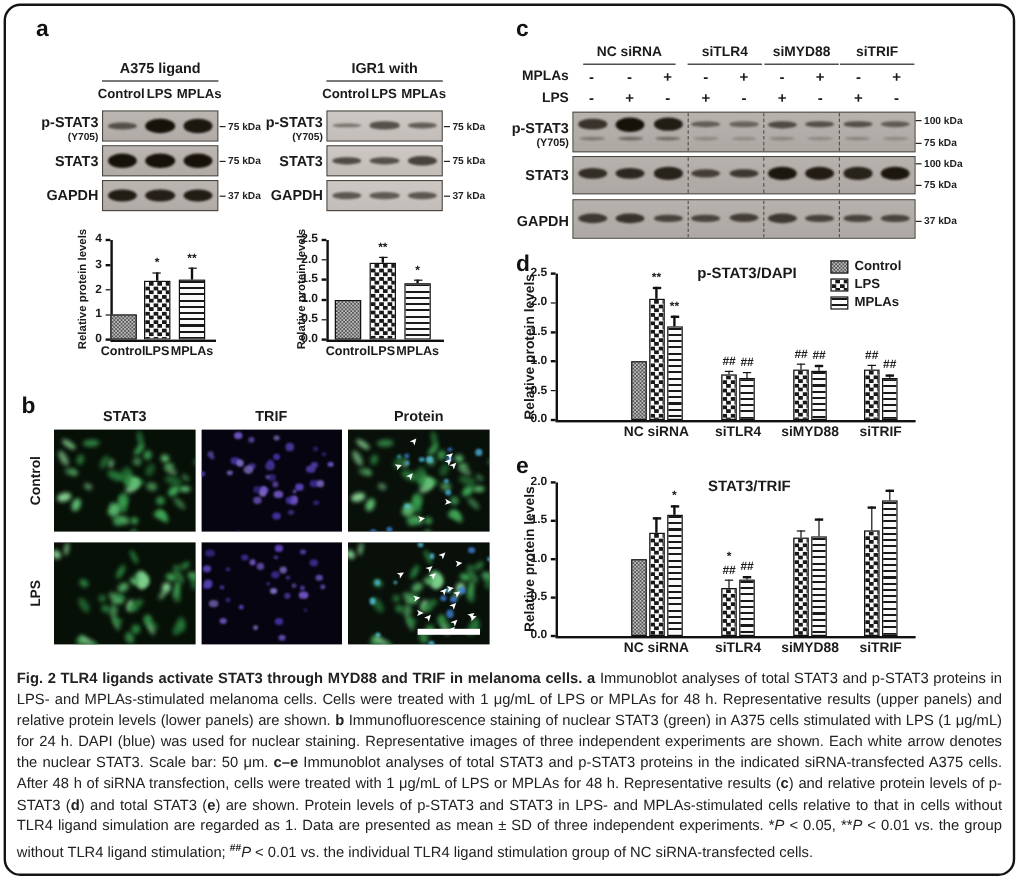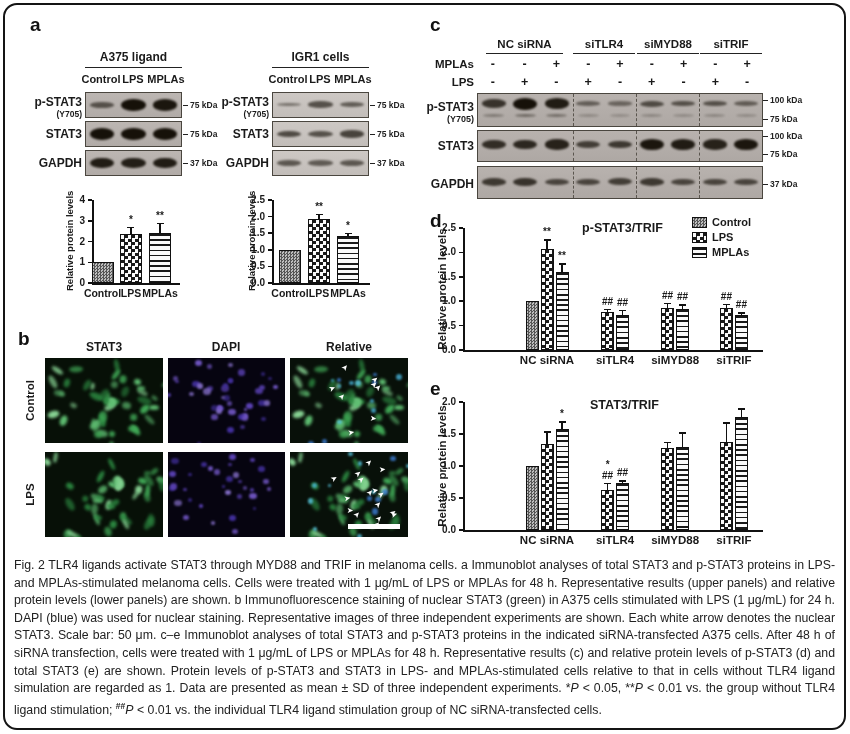--- a/index.html
+++ b/index.html
@@ -45,21 +45,21 @@
   .pat-mplas{background-color:#fff;
     background-image:repeating-linear-gradient(180deg,#181818 0 1.7px,#fafafa 1.7px 5.2px)}
   .fluo{position:absolute;overflow:hidden}
   .blob{position:absolute;border-radius:50%}
   .arrow{position:absolute;color:#fff;font-size:8px;line-height:1}
   .scalebar{position:absolute;right:8px;bottom:8px;width:52px;height:5px;background:#fff}
   .sign{position:absolute;transform:translateX(-50%);font-weight:bold;font-size:12.5px;line-height:16px}
   .header-group{position:absolute;text-align:center;font-weight:bold;font-size:11.5px;
                 border-bottom:1.5px solid #222;padding-bottom:3px;white-space:nowrap}
   .caption{position:absolute;text-align:justify;font-size:12.3px;line-height:17.6px;color:#222}
-  .cb{font-weight:normal}
+  .cb{font-weight:bold}
   .ci{font-style:italic}
   .csup{vertical-align:super;font-size:8.5px;font-weight:bold}
 </style>
 </head>
 <body>
 
 <div class="frame"></div>
 
 <div class="panel-letter" style="left:30px;top:14px">a</div>
 
@@ -94,21 +94,21 @@
   </div>
 <div class="kda" style="left:183px;top:129px">
     <span class="kline"></span>
     <span>75 kDa</span>
   </div>
 <div class="kda" style="left:183px;top:158px">
     <span class="kline"></span>
     <span>37 kDa</span>
   </div>
 
-<div class="blot-title" style="left:272px;top:50px;width:97px">IGR1 cells</div>
+<div class="blot-title" style="left:272px;top:50px;width:97px">IGR1 with</div>
 <div class="lane-labels" style="left:272px;top:73px;width:97px">
   <span style="left:16px">Control</span>
   <span style="left:48px">LPS</span>
   <span style="left:81px">MPLAs</span>
 </div>
 <div class="side-label" style="left:196px;top:95px;width:73px">p-STAT3</div>
 <div class="side-sub" style="left:196px;top:109px;width:73px">(Y705)</div>
 <div class="side-label" style="left:196px;top:127px;width:73px">STAT3</div>
 <div class="side-label" style="left:196px;top:156px;width:73px">GAPDH</div>
 <div class="strip" style="left:272px;top:92px;width:97px;height:26px;background:linear-gradient(180deg,#cdc8c4,#c2bdb9)">
@@ -192,22 +192,22 @@
     <div class="glab" style="left: 37.04px; top: 95px; width: 84px; font-size: 10.5px;">LPS</div>
     <div class="bar pat-mplas" style="left: 97.048px; top: 43.856px; width: 22px; height: 47.144px;"></div>
     <div class="ax" style="left: 107.298px; top: 40.536px; width: 1.5px; height: 3.32px;"></div>
     <div class="ax" style="left: 104.548px; top: 40.536px; width: 7px; height: 1.5px;"></div>
     <div class="ann" style="left: 93.048px; width: 30px; bottom: 69.464px;">*</div>
     <div class="glab" style="left: 66.048px; top: 95px; width: 84px; font-size: 10.5px;">MPLAs</div>
   </div>
 
 <div class="panel-letter" style="left:18px;top:328px">b</div>
 <div class="glab" style="left:64px;top:340px;width:80px;font-size:12px">STAT3</div>
-<div class="glab" style="left:186px;top:340px;width:80px;font-size:12px">DAPI</div>
-<div class="glab" style="left:309px;top:340px;width:80px;font-size:12px">Relative</div>
+<div class="glab" style="left:186px;top:340px;width:80px;font-size:12px">TRIF</div>
+<div class="glab" style="left:309px;top:340px;width:80px;font-size:12px">Protein</div>
 <div class="vlabel" style="left:24px;top:443px;width:85px">Control</div>
 <div class="vlabel" style="left:24px;top:537px;width:85px">LPS</div>
 <div class="fluo" style="left:45px;top:358px;width:118px;height:85px;background:#071007">
     <div class="blob" style="left: 51.7509px; top: 71.9978px; width: 11.3114px; height: 7.40311px; background: rgb(95, 191, 114); transform: rotate(14deg); filter: blur(1.6px); opacity: 0.788727;"></div>
     <div class="blob" style="left: 45.9258px; top: 65.2482px; width: 13.5917px; height: 5.6799px; background: rgb(95, 191, 114); transform: rotate(122deg); filter: blur(1.6px); opacity: 0.622366;"></div>
     <div class="blob" style="left: 16.6599px; top: 21.7149px; width: 9.39267px; height: 6.33004px; background: rgb(44, 138, 65); transform: rotate(107deg); filter: blur(1.6px); opacity: 0.809442;"></div>
     <div class="blob" style="left: 98.3454px; top: 58.5938px; width: 12.9192px; height: 5.27044px; background: rgb(95, 191, 114); transform: rotate(45deg); filter: blur(1.6px); opacity: 0.575305;"></div>
     <div class="blob" style="left: 84.5063px; top: 55.5933px; width: 7.3188px; height: 6.97421px; background: rgb(65, 170, 87); transform: rotate(99deg); filter: blur(1.6px); opacity: 0.809502;"></div>
     <div class="blob" style="left: 62.3979px; top: 39.6796px; width: 13.3826px; height: 5.53883px; background: rgb(44, 138, 65); transform: rotate(13deg); filter: blur(1.6px); opacity: 0.92859;"></div>
     <div class="blob" style="left: 75.0702px; top: 30.4017px; width: 10.5181px; height: 6.93688px; background: rgb(44, 138, 65); transform: rotate(115deg); filter: blur(1.6px); opacity: 0.570296;"></div>
@@ -624,21 +624,21 @@
 <div class="kda" style="left:763px;top:149px">
     <span class="kline"></span>
     <span>75 kDa</span>
   </div>
 <div class="kda" style="left:763px;top:179px">
     <span class="kline"></span>
     <span>37 kDa</span>
   </div>
 
 <div class="panel-letter" style="left:430px;top:210px">d</div>
-<div class="chart-title" style="left:550px;top:221px;width:145px">p-STAT3/TRIF</div>
+<div class="chart-title" style="left:550px;top:221px;width:145px">p-STAT3/DAPI</div>
 <div class="vlabel" style="left:436px;top:354px;width:130px">Relative protein levels</div>
 <div class="chart" style="left:425px;top:218px;width:420px;height:150px">
     <div class="ax" style="left: 38px; top: 10px; width: 1.5px; height: 123px;"></div>
     <div class="ax" style="left: 38px; top: 132px; width: 300px; height: 1.5px;"></div>
     <div class="ax" style="left: 34px; top: 131.25px; width: 4px; height: 1.5px;"></div>
     <div class="ticklab" style="left: 0px; top: 126px; width: 31px;">0.0</div>
     <div class="ax" style="left: 34px; top: 106.85px; width: 4px; height: 1.5px;"></div>
     <div class="ticklab" style="left: 0px; top: 101.6px; width: 31px;">0.5</div>
     <div class="ax" style="left: 34px; top: 82.45px; width: 4px; height: 1.5px;"></div>
     <div class="ticklab" style="left: 0px; top: 77.2px; width: 31px;">1.0</div>

